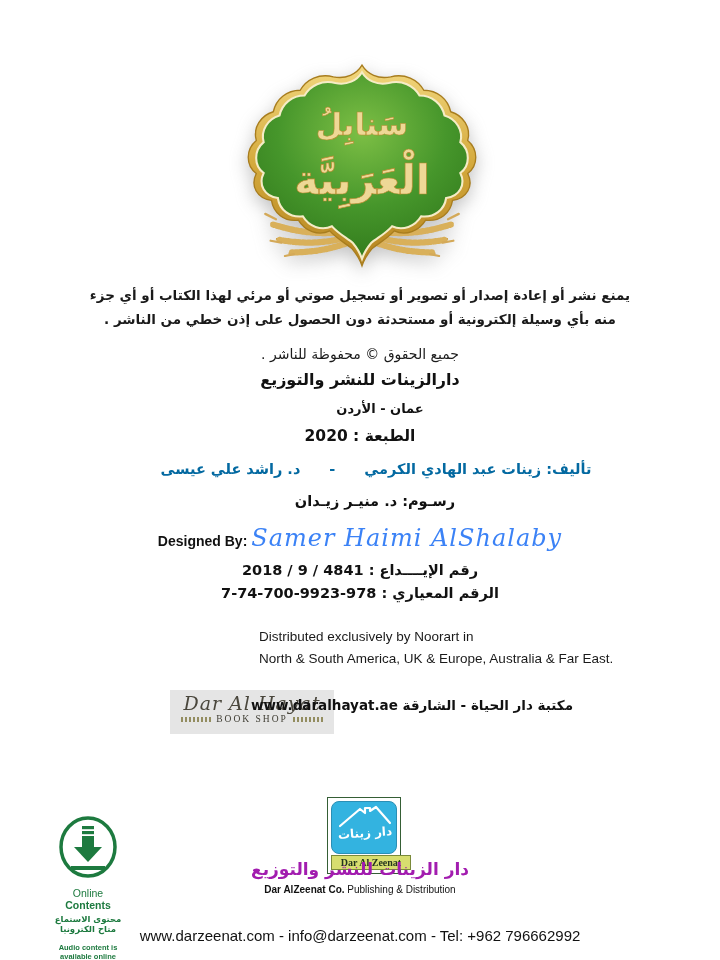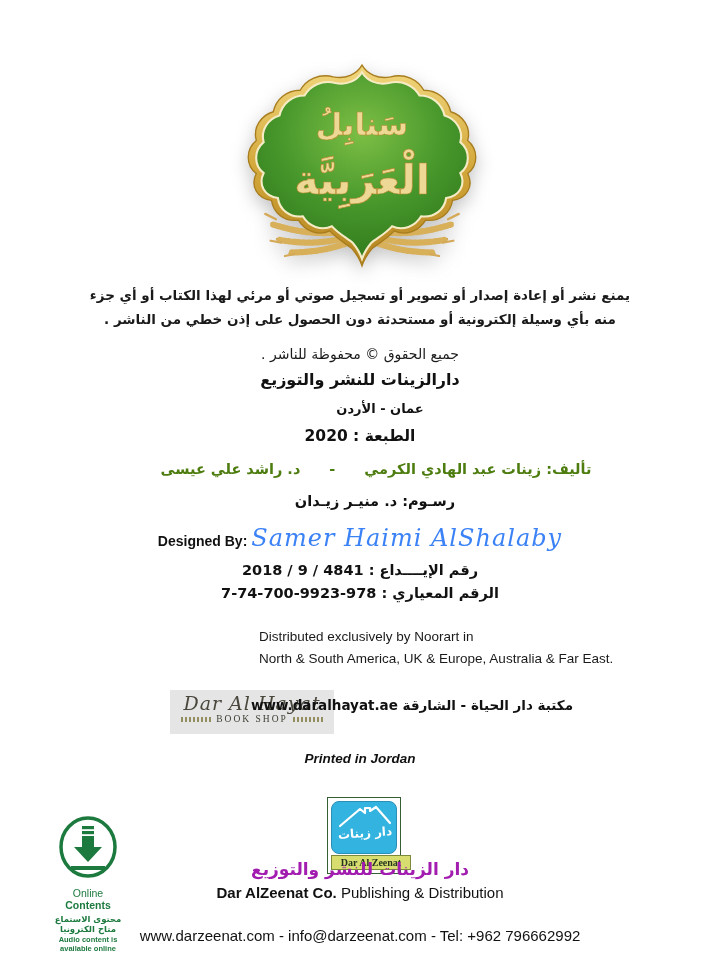--- a/index.html
+++ b/index.html
@@ -12,21 +12,21 @@
 
   
   .badge-svg{filter:drop-shadow(0 6px 9px rgba(120,120,120,.45));}
 
   
   .copyright{top:283px;font-size:13.5px;line-height:24px;font-weight:700;color:#1a1a1a;}
   .rights{top:346px;font-size:14px;font-weight:400;color:#1a1a1a;}
   .pubname{top:370px;font-size:16px;font-weight:700;color:#111;}
   .publoc{top:401px;font-size:13px;font-weight:700;color:#111;padding-left:40px;}
   .edition{top:427px;font-size:15.5px;font-weight:700;color:#111;}
-  .authors{top:461px;font-size:14.5px;font-weight:700;color:#4d7c0f;white-space:pre-wrap;padding-left:32px;}
+  .authors{top:461px;font-size:14.5px;font-weight:700;color:#0369a1;white-space:pre-wrap;padding-left:32px;}
   .illustrator{top:493px;font-size:14.5px;font-weight:700;color:#111;margin-left:30px;}
   .designed{top:524px;font-size:14px;}
   .designed .lbl{font-weight:700;color:#111;}
   .designed .script{font-family:"DejaVu Serif",serif;font-style:italic;font-size:24px;color:#3b82f6;letter-spacing:1px;}
   .deposit{top:562px;font-size:14.5px;font-weight:700;color:#111;}
   .isbn{top:585px;font-size:14.5px;font-weight:700;color:#111;}
 
   
   .noorart-logo{left:169px;top:621px;width:88px;height:48px;}
   .noorart-sun{position:absolute;left:9px;top:0;width:70px;height:30px;border-radius:70px 70px 0 0;
@@ -49,29 +49,29 @@
   .printed{top:751px;font-size:13.5px;font-weight:700;font-style:italic;color:#111;}
 
   
   .zeenat-logo{left:327px;top:797px;width:74px;height:77px;border:1px solid #355e35;background:#fff;box-sizing:border-box;}
   .zeenat-blue{position:absolute;left:3px;top:3px;width:66px;height:53px;border-radius:8px;background:#33b3e0;border:1px solid #2a8fb5;box-sizing:border-box;}
   .zeenat-ar-cal{position:absolute;left:0;top:24px;width:66px;text-align:center;color:#ffffff;
     font-family:"DejaVu Sans",sans-serif;font-weight:700;font-size:12px;direction:rtl;transform:rotate(-4deg);}
   .zeenat-band{position:absolute;left:3px;bottom:3px;width:80px;height:15px;background:#d7de6f;border:1px solid #7a8a3a;box-sizing:border-box;
     text-align:center;font-family:"Liberation Serif",serif;font-weight:700;font-size:10px;color:#23351d;line-height:13px;}
   .zeenat-ar-name{top:859px;font-size:17px;font-weight:700;color:#a21caf;}
-  .zeenat-en-name{top:884px;font-size:15px;color:#111;}
+  .zeenat-en-name{top:884px;font-size:10px;color:#111;}
   .zeenat-contact{top:899px;font-size:15px;color:#111;margin-top:28px;}
 
   
   .online-badge{left:48px;top:816px;width:80px;text-align:center;color:#1d7a3f;}
   .online-l1{font-size:10.5px;font-weight:400;margin-top:3px;}
   .online-l2{font-size:10.5px;font-weight:700;}
   .online-ar{font-size:8.5px;font-weight:700;direction:rtl;font-family:"DejaVu Sans",sans-serif;margin-top:3px;}
-  .online-en{font-size:7.5px;font-weight:700;margin-top:1px;}
+  .online-en{font-size:7.5px;font-weight:700;margin-top:9px;}
 </style>
 </head>
 <body>
 
 <div class="page">
 
   <svg class="abs badge-svg" style="left:212px;top:58px;" width="300" height="215" viewBox="0 0 300 240" xmlns="http://www.w3.org/2000/svg">
     <defs>
       <linearGradient id="gold" x1="0" y1="0" x2="0" y2="1">
         <stop offset="0" stop-color="#f2d77e"></stop>
@@ -141,21 +141,20 @@
     <div class="dah-shop-row">
       <span class="dah-bars"></span>
       <span class="dah-shop">BOOK SHOP</span>
       <span class="dah-bars"></span>
     </div>
   </div>
   <div class="abs ar uae-text">
     <div>مكتبة دار الحياة - الشارقة www.daralhayat.ae</div>
   </div>
 
-  <div class="abs ctr printed">Printed in Jordan</div>
 
   <div class="abs zeenat-logo">
     <div class="zeenat-blue">
       <svg width="66" height="26" viewBox="0 0 66 26" style="position:absolute;left:0;top:1px;" xmlns="http://www.w3.org/2000/svg">
         <path d="M8 23 L28 6 L33 10 L33 5 L38 5 L38 8 L44 4 L58 20" fill="none" stroke="#ffffff" stroke-width="2.2" stroke-linecap="round" stroke-linejoin="round"></path>
       </svg>
       <div class="zeenat-ar-cal">دار زينات</div>
     </div>
     <div class="zeenat-band">Dar Al Zeenat</div>
   </div>

